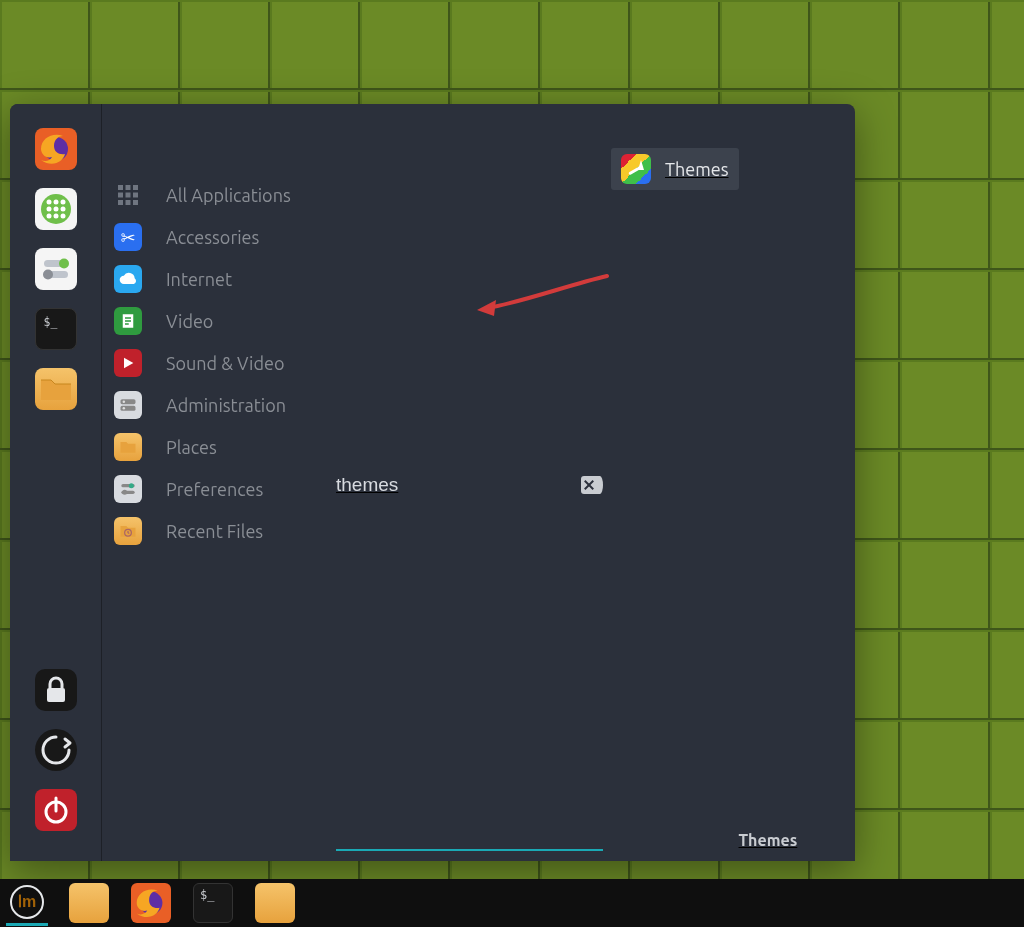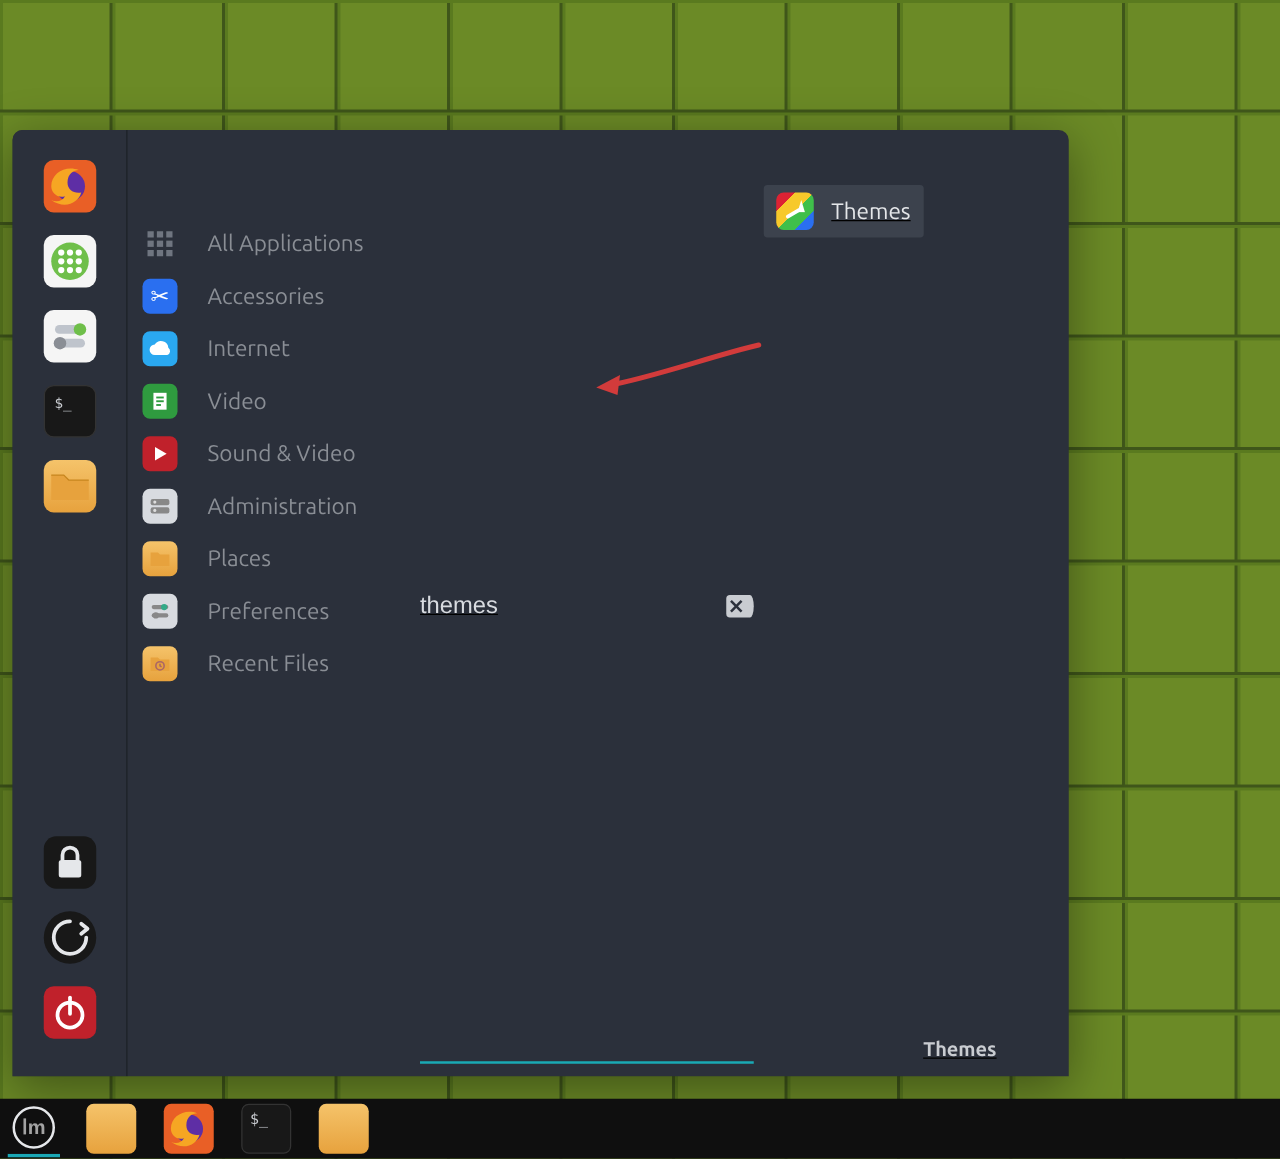--- a/index.html
+++ b/index.html
@@ -156,21 +156,21 @@
   }
   .taskbtn {
     width:42px;height:42px;border-radius:6px;
     display:flex;align-items:center;justify-content:center;
     cursor:pointer;
   }
   .taskbtn.active { border-bottom: 3px solid #1aa9b5; border-radius: 6px 6px 0 0; box-sizing: content-box; }
   .mintlogo {
     width:34px;height:34px;border:2.5px solid #e5e7ea;border-radius:50%;
     display:flex;align-items:center;justify-content:center;
-    color:#a3a3a3;font-weight:700;font-size:16px;font-family:sans-serif;
+    color:#a16207;font-weight:700;font-size:16px;font-family:sans-serif;
   }
   .taskbar .ic-firefox, .taskbar .ic-terminal, .taskbar .ic-files { width:40px;height:40px;border-radius:6px; }
   .tb-files1{ width:40px;height:40px;border-radius:6px;background:linear-gradient(#f5c36a,#e7a23d); }
 
   
   .grid-dots { color:#6f7580; }
   .c-scissors { background:#2a6ff0; color:#fff; }
   .c-graphics { background: linear-gradient(135deg,#d23,#f7c92a,#3fbf4a,#2a6ff0); }
   .c-internet { background:#2aa8f0; color:#fff; }
   .c-office   { background:#2f9b3f; color:#fff; }

